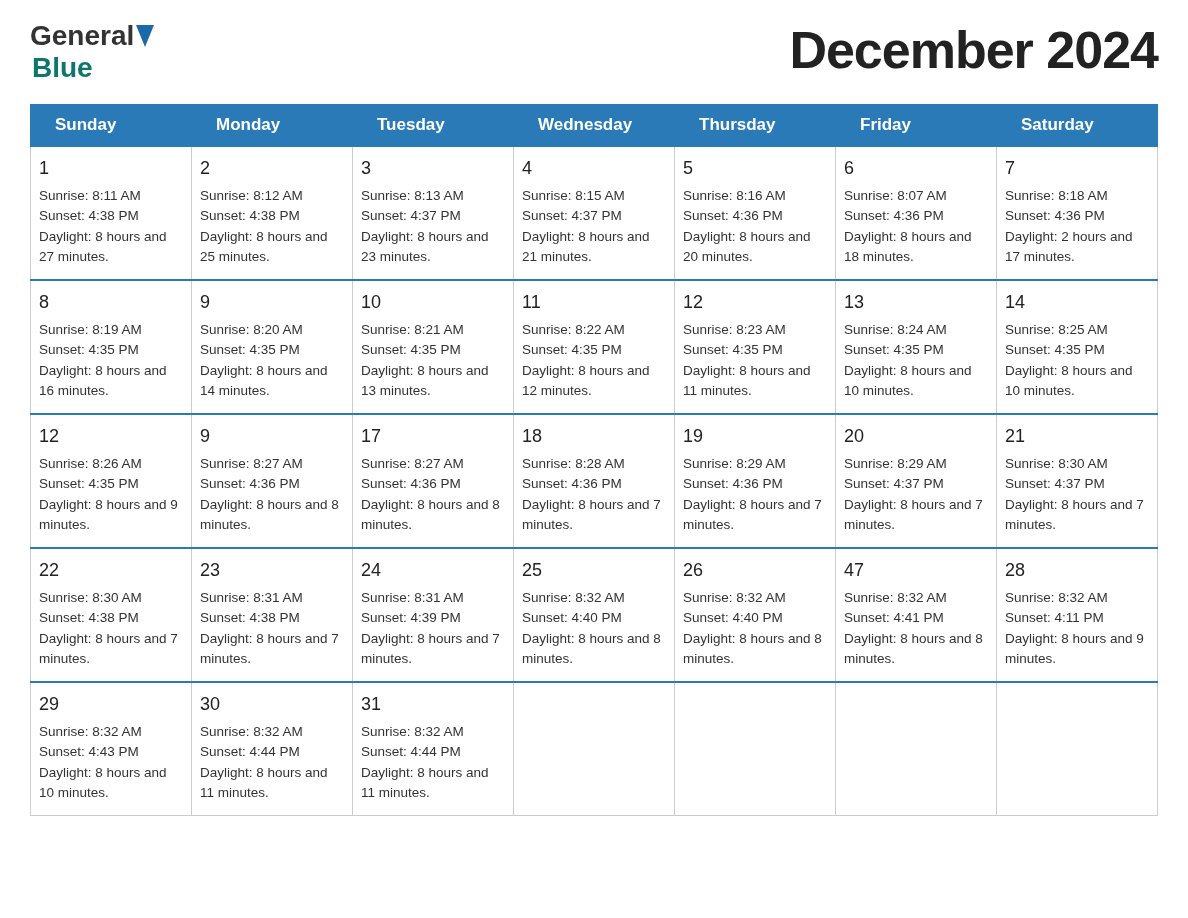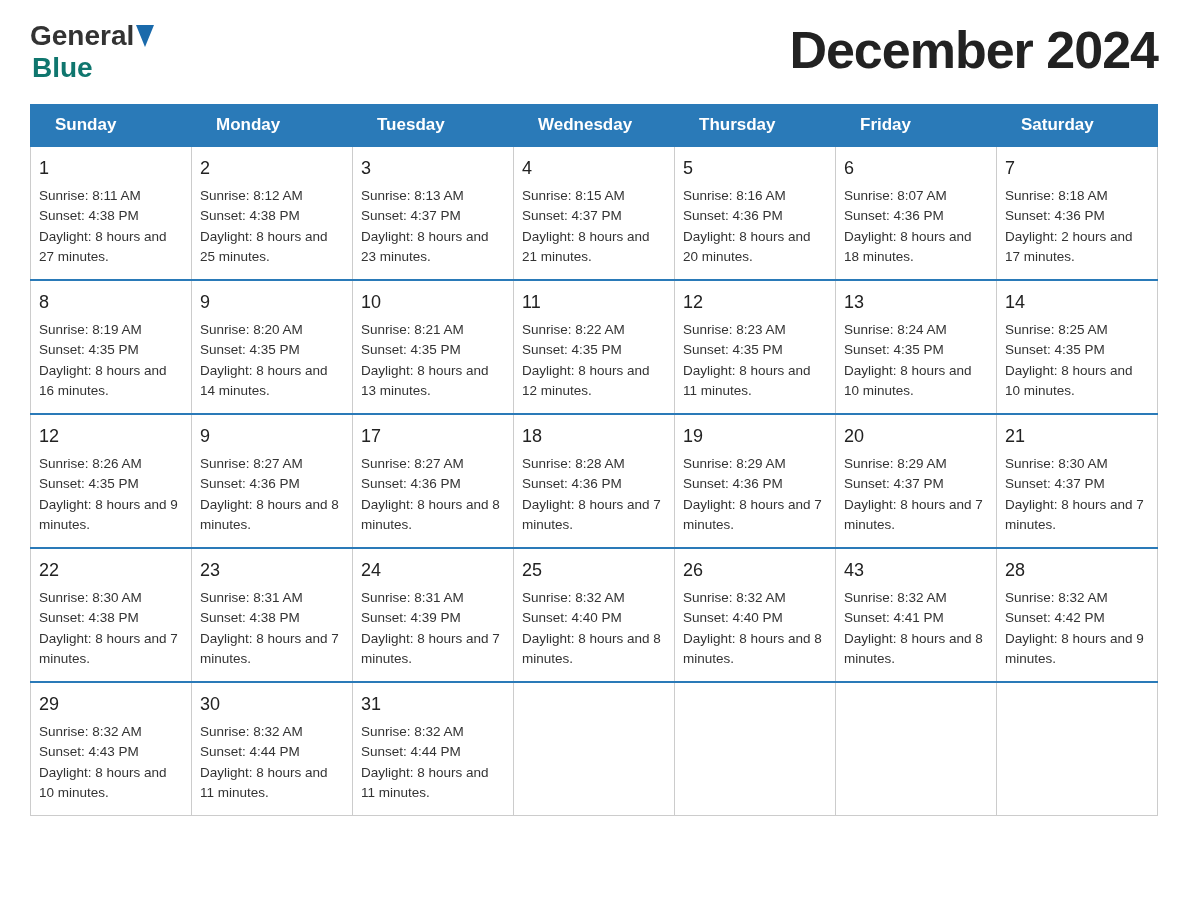--- a/index.html
+++ b/index.html
@@ -274,29 +274,29 @@
         <span>Sunset: 4:40 PM</span><br>
         <span>Daylight: 8 hours and 8 minutes.</span>
       </td>
         <td>
         <span class="day-number">26</span>
         <span>Sunrise: 8:32 AM</span><br>
         <span>Sunset: 4:40 PM</span><br>
         <span>Daylight: 8 hours and 8 minutes.</span>
       </td>
         <td>
-        <span class="day-number">43</span>
+        <span class="day-number">47</span>
         <span>Sunrise: 8:32 AM</span><br>
         <span>Sunset: 4:41 PM</span><br>
         <span>Daylight: 8 hours and 8 minutes.</span>
       </td>
         <td>
         <span class="day-number">28</span>
         <span>Sunrise: 8:32 AM</span><br>
-        <span>Sunset: 4:42 PM</span><br>
+        <span>Sunset: 4:11 PM</span><br>
         <span>Daylight: 8 hours and 9 minutes.</span>
       </td>
       </tr>
       <tr>
         <td>
         <span class="day-number">29</span>
         <span>Sunrise: 8:32 AM</span><br>
         <span>Sunset: 4:43 PM</span><br>
         <span>Daylight: 8 hours and 10 minutes.</span>
       </td>

